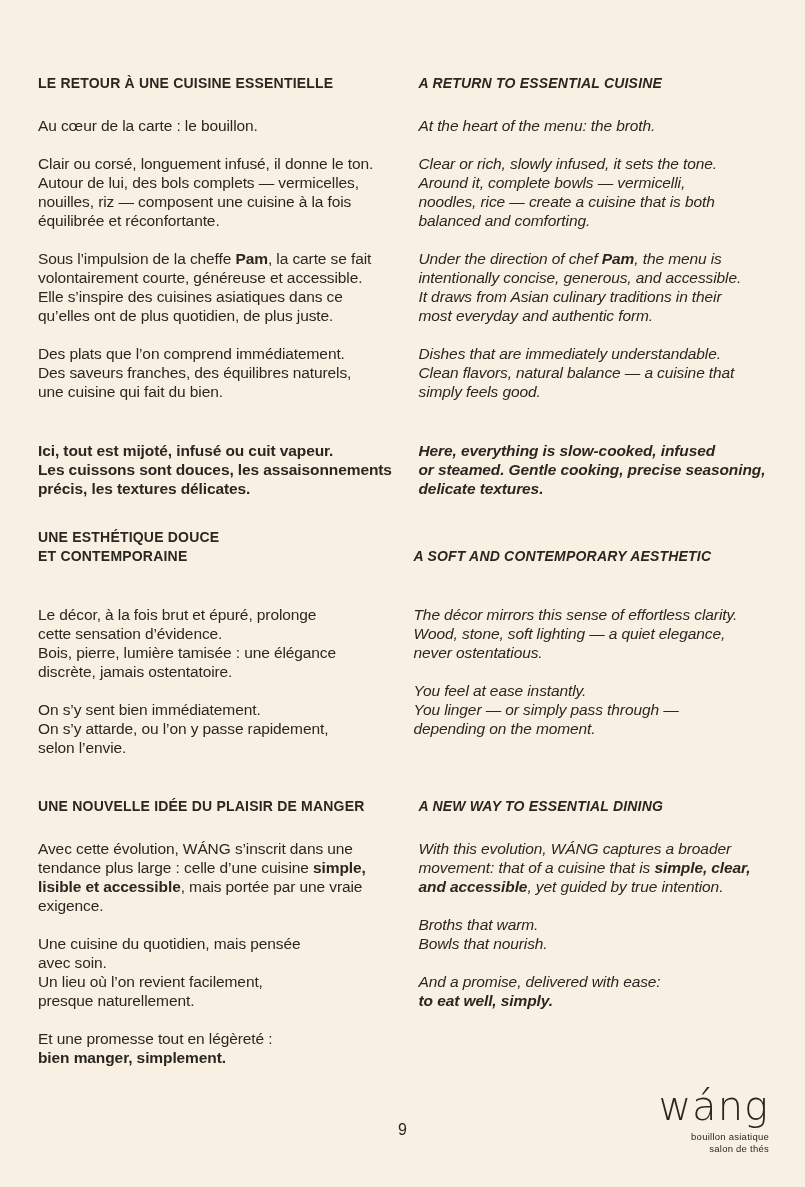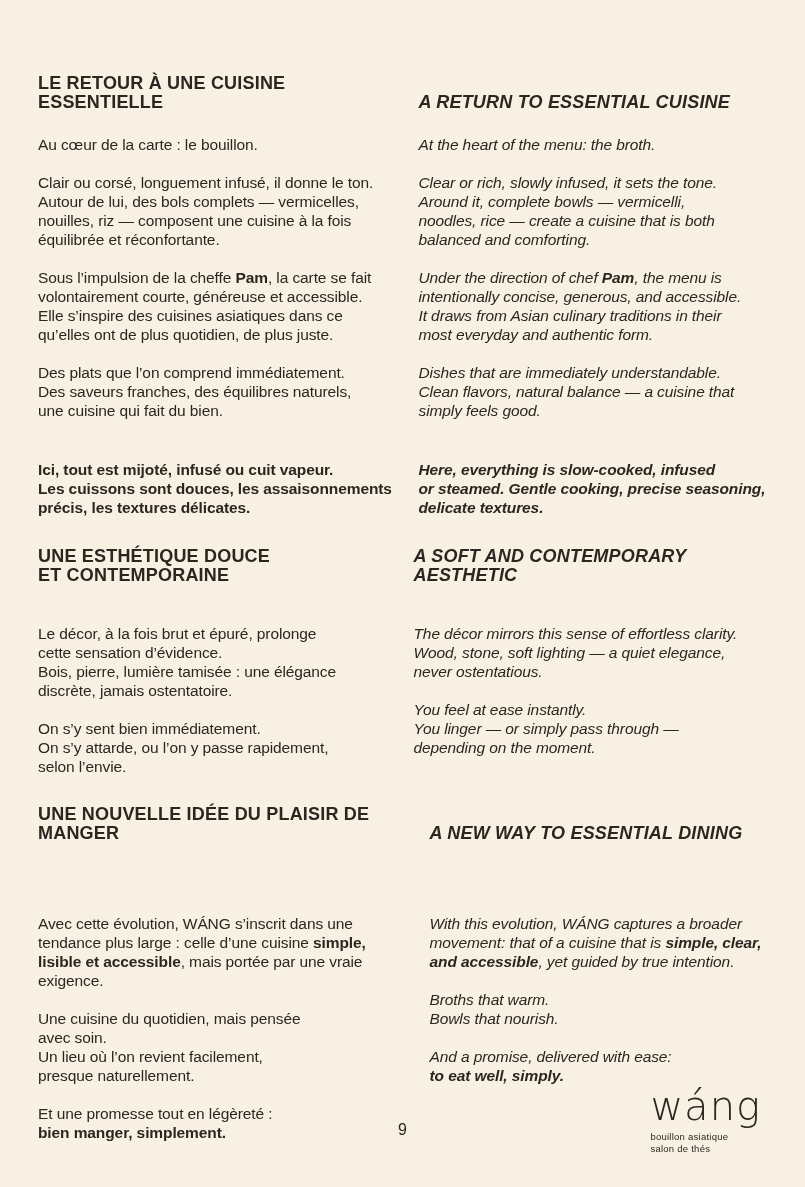--- a/index.html
+++ b/index.html
@@ -8,41 +8,41 @@
     width:805px;height:1187px;
     margin:0 auto;
     background:#f8f1e3;
     color:#2a2721;
     font-family:"Liberation Sans",sans-serif;
     overflow:hidden;
   }
   .content{position:absolute;top:74px;left:38px;right:32px;}
   .section{display:grid;grid-template-columns:1fr 1fr;column-gap:26px;}
   .section.s2{margin-top:30px;gap:16px;}
-  .section.s3{margin-top:29px;gap:48px;}
+  .section.s3{margin-top:40px;}
   h2.heading{
     margin:0 0 23px 0;
-    font-size:18px;line-height:19px;
+    font-size:14px;line-height:19px;
     font-weight:700;letter-spacing:.2px;
     align-self:end;
   }
   .heading.left{grid-column:1;grid-row:1;}
   .heading.right{grid-column:2;grid-row:1;font-style:italic;}
   .body{font-size:15.5px;line-height:19px;}
   .body.left{grid-column:1;grid-row:2;}
   .body.right{grid-column:2;grid-row:2;font-style:italic;}
   p.para{margin:0 0 19px 0;white-space:nowrap;letter-spacing:-0.1px;}
   p.para:last-child{margin-bottom:0;}
   p.para.all-bold{font-weight:700;margin-top:40px;}
   strong{font-weight:700;}
   .page-number{
     position:absolute;left:0;right:0;bottom:48px;
     text-align:center;font-size:16px;
   }
-  .logo{position:absolute;right:44px;bottom:33px;}
+  .logo{position:absolute;right:36px;bottom:33px;text-align:right;}
   .wordmark{
     font-family:"DejaVu Sans","Liberation Sans",sans-serif;
     font-size:40px;font-weight:300;line-height:1;letter-spacing:1px;
   }
   .tagline{margin-top:5px;font-size:9.5px;line-height:11.5px;letter-spacing:.25px;}
 </style>
 </head>
 <body>
 
 <div class="page" style="background: rgb(248, 241, 227); color: rgb(42, 39, 33);">

